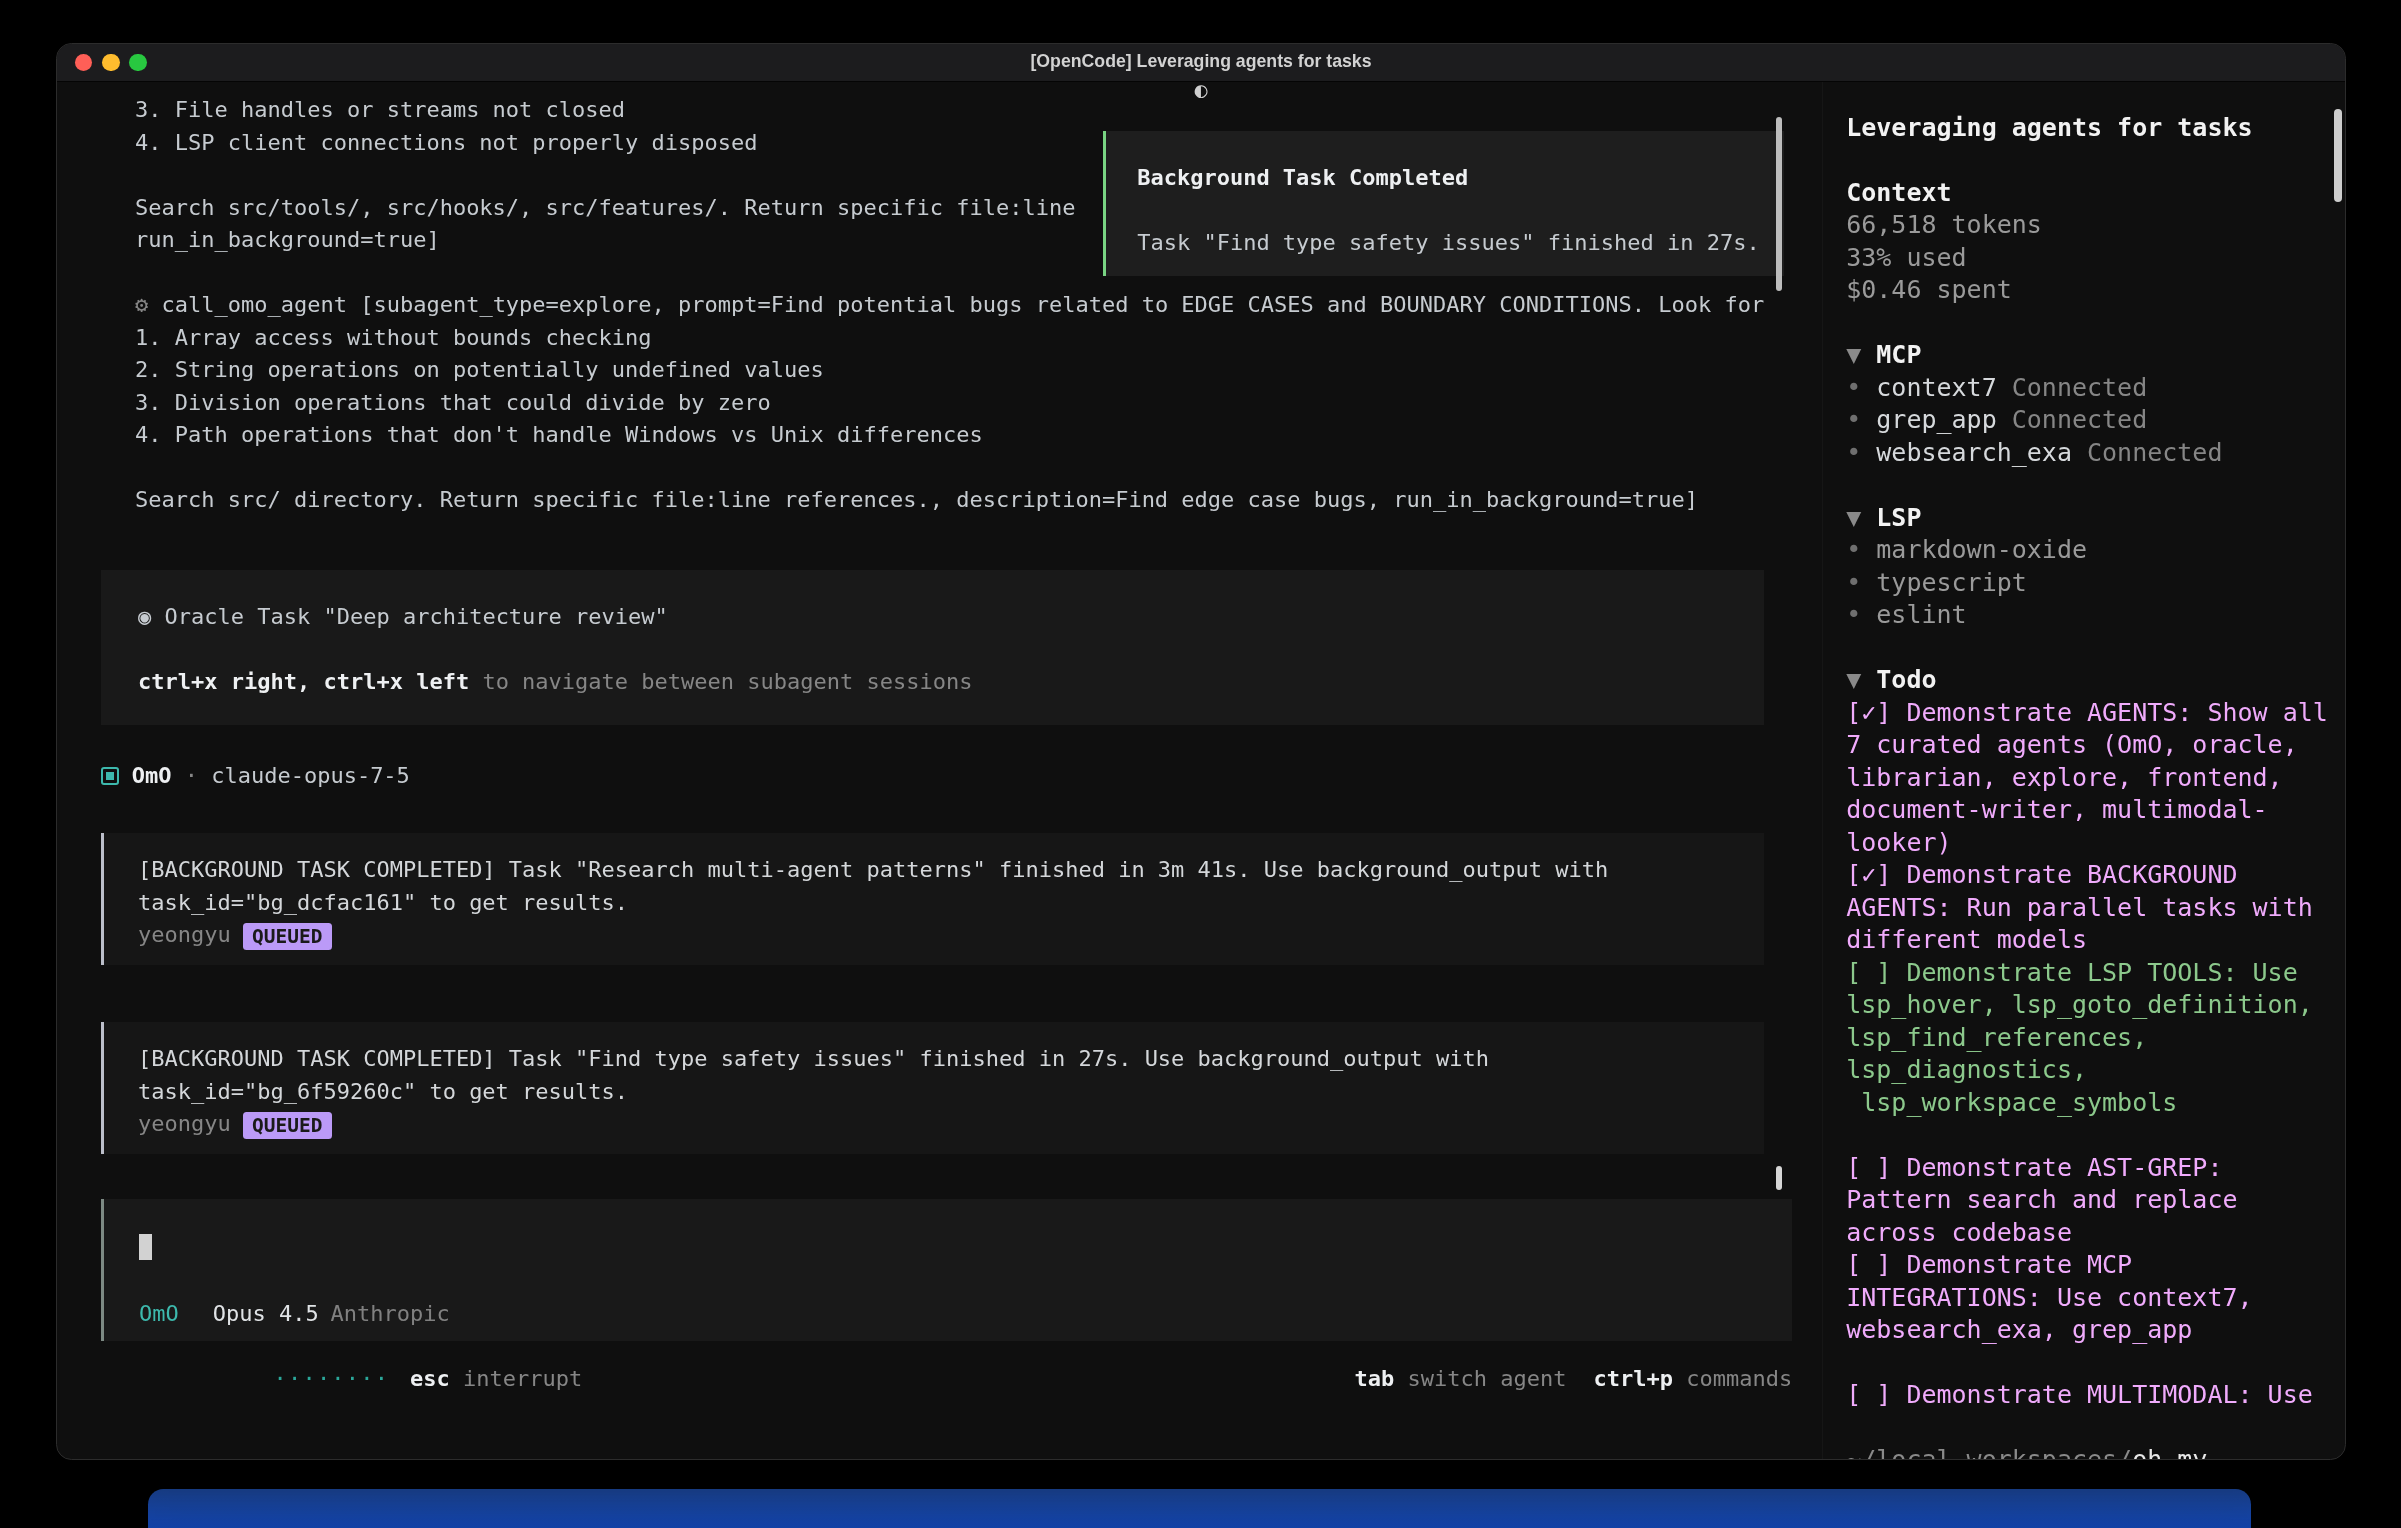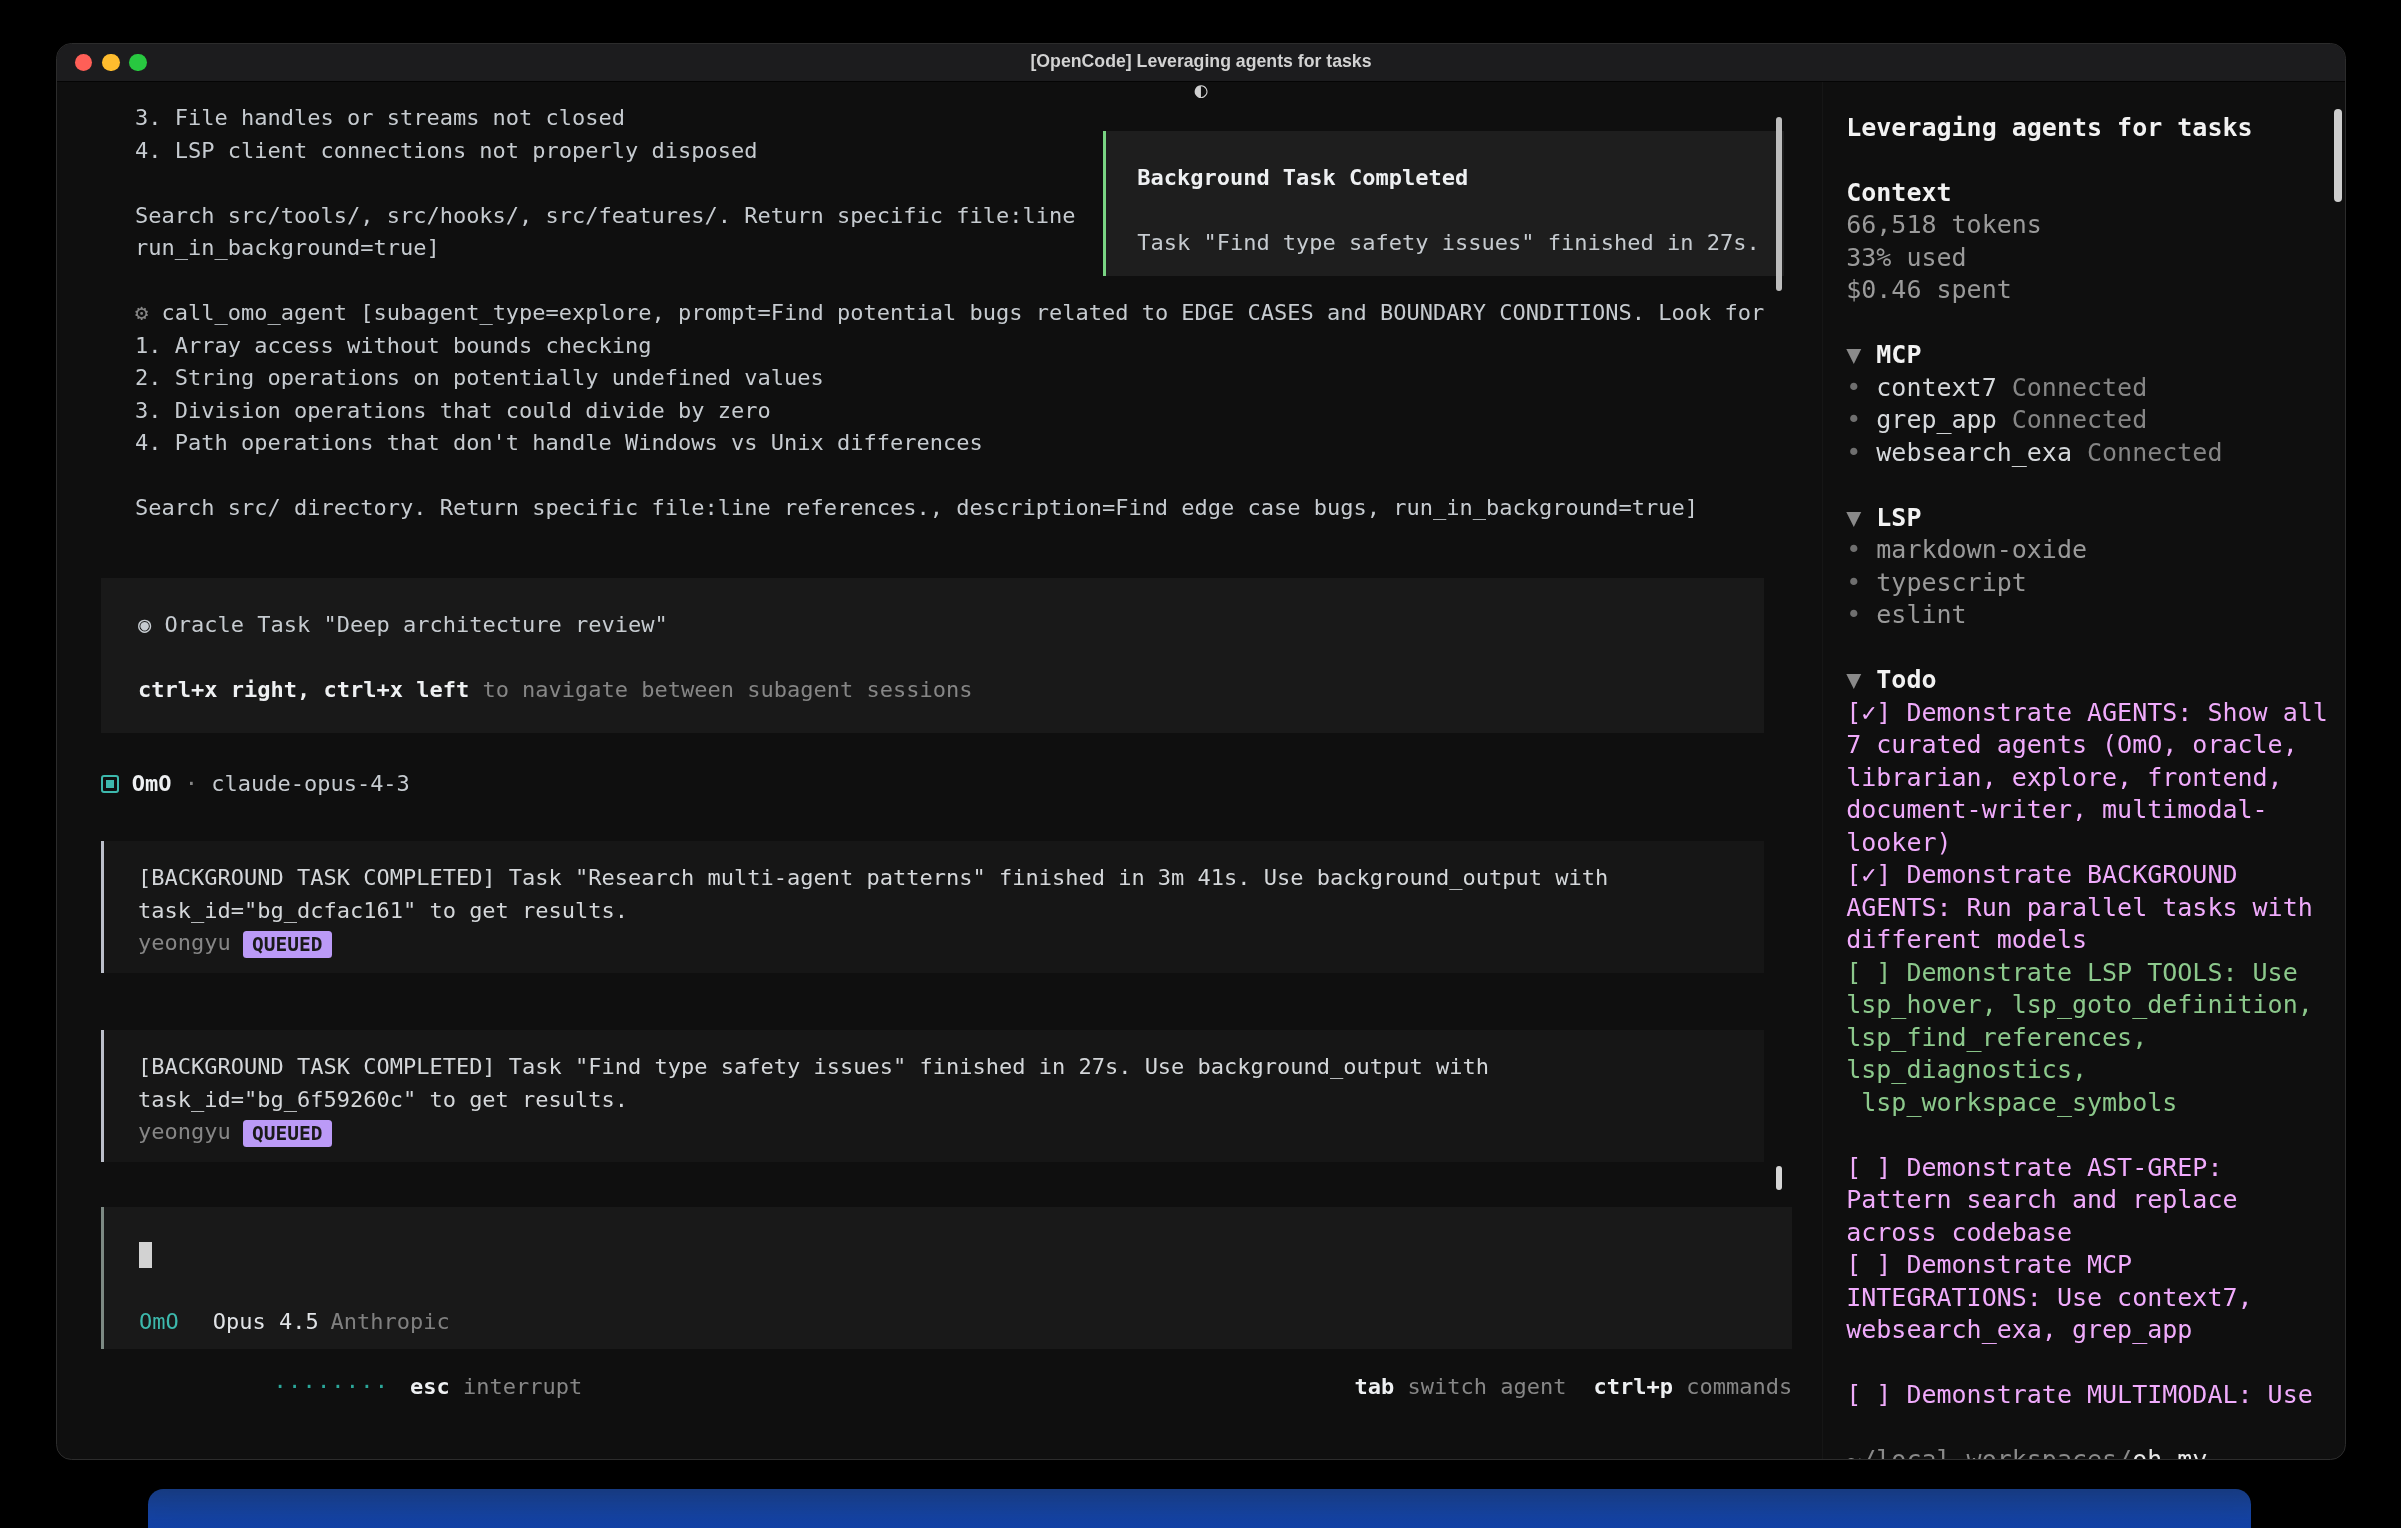--- a/index.html
+++ b/index.html
@@ -24,21 +24,21 @@
     font-family:"Liberation Sans", sans-serif; font-size:17.7px; font-weight:700; color:#d2d2d2;flex-direction:column; }
   .folder-icon { width:22.5px; height:16px; background:linear-gradient(180deg,#5ba3f5,#2f7de1);
     border-radius:2.4px; position:relative; display:inline-block; }
   .folder-icon::before { content:""; position:absolute; top:-4.1px; left:0; width:9.5px; height:5.3px;
     background:#2f7de1; border-radius:1.8px 1.8px 0 0; }
   .theme-icon { font-family:"DejaVu Sans", sans-serif; font-weight:400; font-size:16.5px; color:#cfcfcf; }
 
   .body { flex:1; display:flex; min-height:0; }
 
   
-  .main { flex:1; position:relative; padding:20px 58px 0 44px;
+  .main { flex:1; position:relative; padding:12px 58px 0 44px;
     font-size:22px; line-height:32.5px; color:#c6cbd0; }
   .line { height:32.5px; white-space:pre; overflow:hidden; }
   .indent { padding-left:34px; }
   .dim { color:#868686; } .bright { color:#eef0f2; font-weight:700; }
   .teal { color:#3db9ad; }
 
   .toast { position:absolute; z-index:5; top:49px; right:38px; width:681px; height:145px;
     background:#1e1e1e; border-left:3.5px solid #79d483; padding:31px 0 0 31px; }
   .toast .line { padding-left:0; }
 
@@ -135,21 +135,21 @@
         <div class="line"></div>
         <div class="line indent">Search src/ directory. Return specific file:line references., description=Find edge case bugs, run_in_background=true]</div>
 
         <section class="panel">
           <div class="line"><span>◉ </span><span>Oracle Task "Deep architecture review"</span></div>
           <div class="line"></div>
           <div class="line"><span class="bright">ctrl+x right, ctrl+x left</span><span class="dim"> to navigate between subagent sessions</span></div>
         </section>
 
         <div class="agent-header">
-          <span class="agent-check"><i></i></span><span class="bright">OmO</span><span class="dim"> · </span><span>claude-opus-4-3</span>
+          <span class="agent-check"><i></i></span><span class="bright">OmO</span><span class="dim"> · </span><span>claude-opus-7-5</span>
         </div>
 
         <section class="msg msg1">
           <div class="line">[BACKGROUND TASK COMPLETED] Task "Research multi-agent patterns" finished in 3m 41s. Use background_output with</div>
           <div class="line">task_id="bg_dcfac161" to get results.</div>
           <div class="line"><span class="dim">yeongyu</span><span class="badge">QUEUED</span></div>
         </section>
 
         <section class="msg msg2">
           <div class="line">[BACKGROUND TASK COMPLETED] Task "Find type safety issues" finished in 27s. Use background_output with</div>

